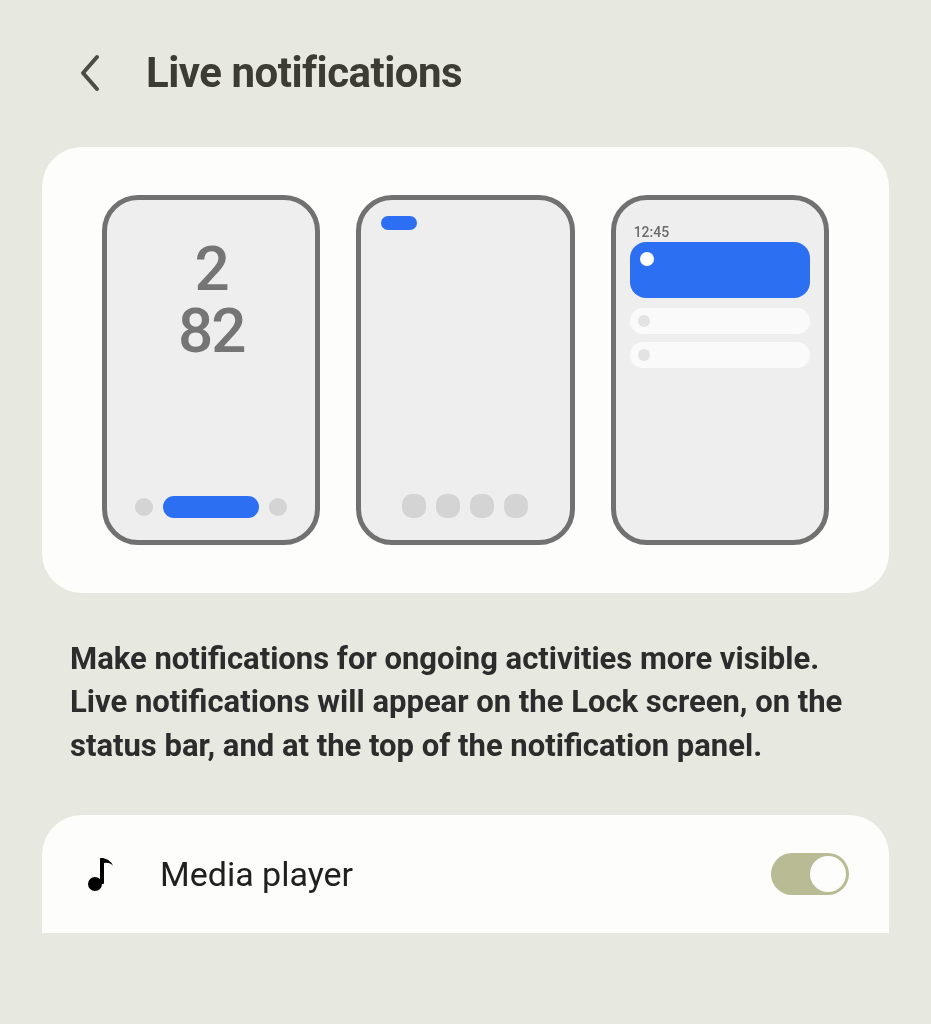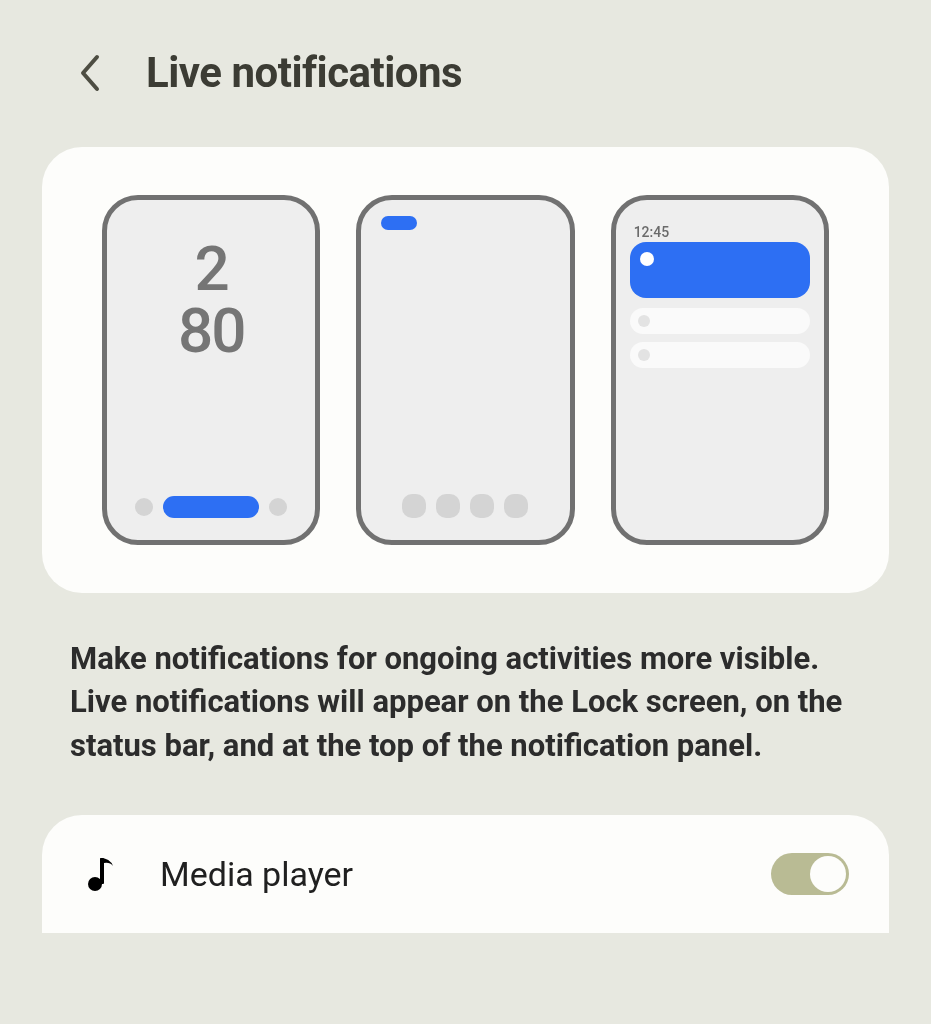--- a/index.html
+++ b/index.html
@@ -201,21 +201,21 @@
     </svg>
   </button>
   <h1 class="title">Live notifications</h1>
 </div>
 
 <div class="preview-card">
 
   <div class="phone phone1">
     <div class="clock">
       <div>2</div>
-      <div>80</div>
+      <div>82</div>
     </div>
     <div class="bottom-row">
       <div class="dot"></div>
       <div class="pill"></div>
       <div class="dot"></div>
     </div>
   </div>
 
   <div class="phone phone2">
     <div class="status-pill"></div>

